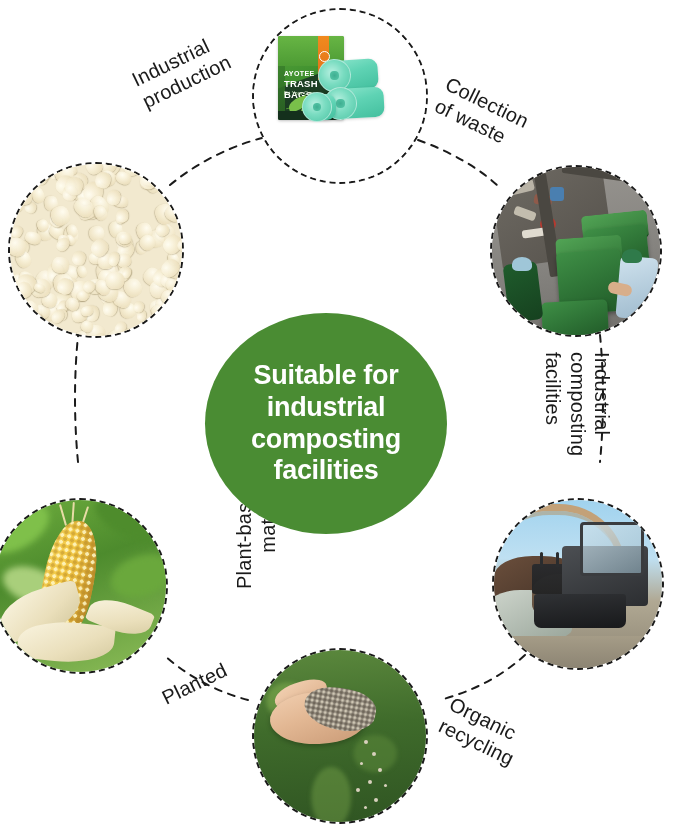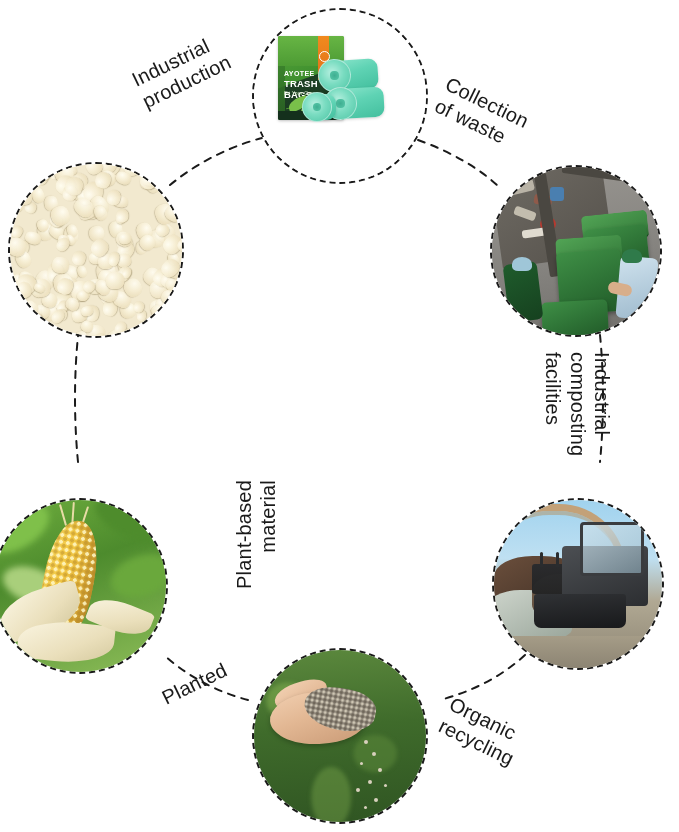--- a/index.html
+++ b/index.html
@@ -614,14 +614,20 @@
           <span class="pellet" style="width: 17.6px; height: 16.8px; left: 57.3px; top: 15.9px; transform: rotate(-74deg); opacity: 0.9;"></span>
           <span class="pellet" style="width: 15.6px; height: 14.8px; left: 86.8px; top: 10.6px; transform: rotate(-75deg); opacity: 0.95;"></span>
           <span class="pellet" style="width: 19.2px; height: 18.3px; left: -0.6px; top: 75.9px; transform: rotate(20deg); opacity: 0.91;"></span>
           <span class="pellet" style="width: 19.6px; height: 16.5px; left: 8.9px; top: 11.1px; transform: rotate(-35deg); opacity: 0.9;"></span>
           <span class="pellet" style="width: 14.6px; height: 10.6px; left: 1.2px; top: 36.9px; transform: rotate(33deg); opacity: 0.98;"></span>
           <span class="pellet" style="width: 13.6px; height: 11.9px; left: 67.1px; top: 170.2px; transform: rotate(71deg); opacity: 0.89;"></span>
         </div>
     </div>
   </div>
 
+  <div id="center-badge">
+    <div class="badge-text">Suitable for
+industrial
+composting
+facilities</div>
+  </div>
 
 </div>
 
 </body></html>

